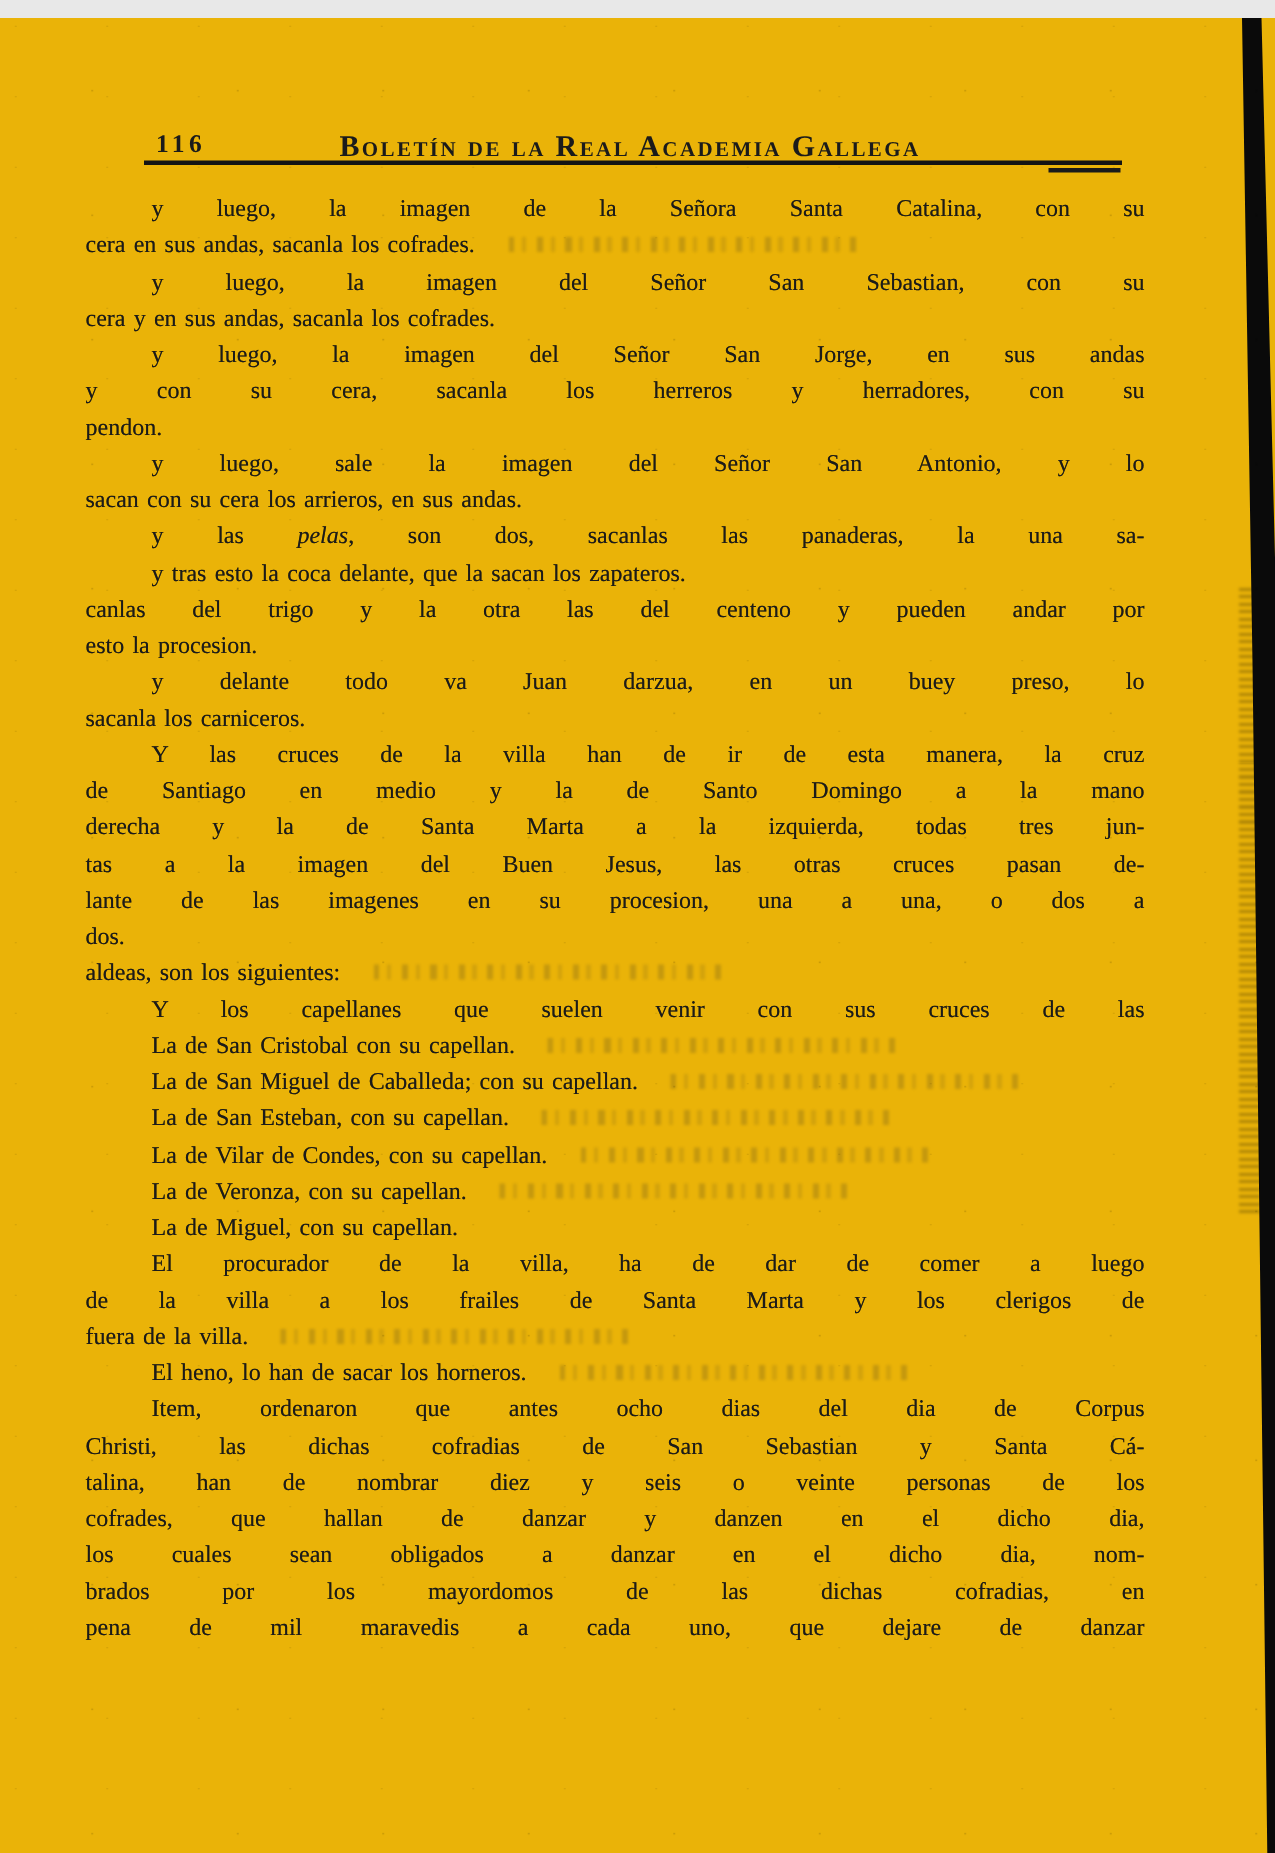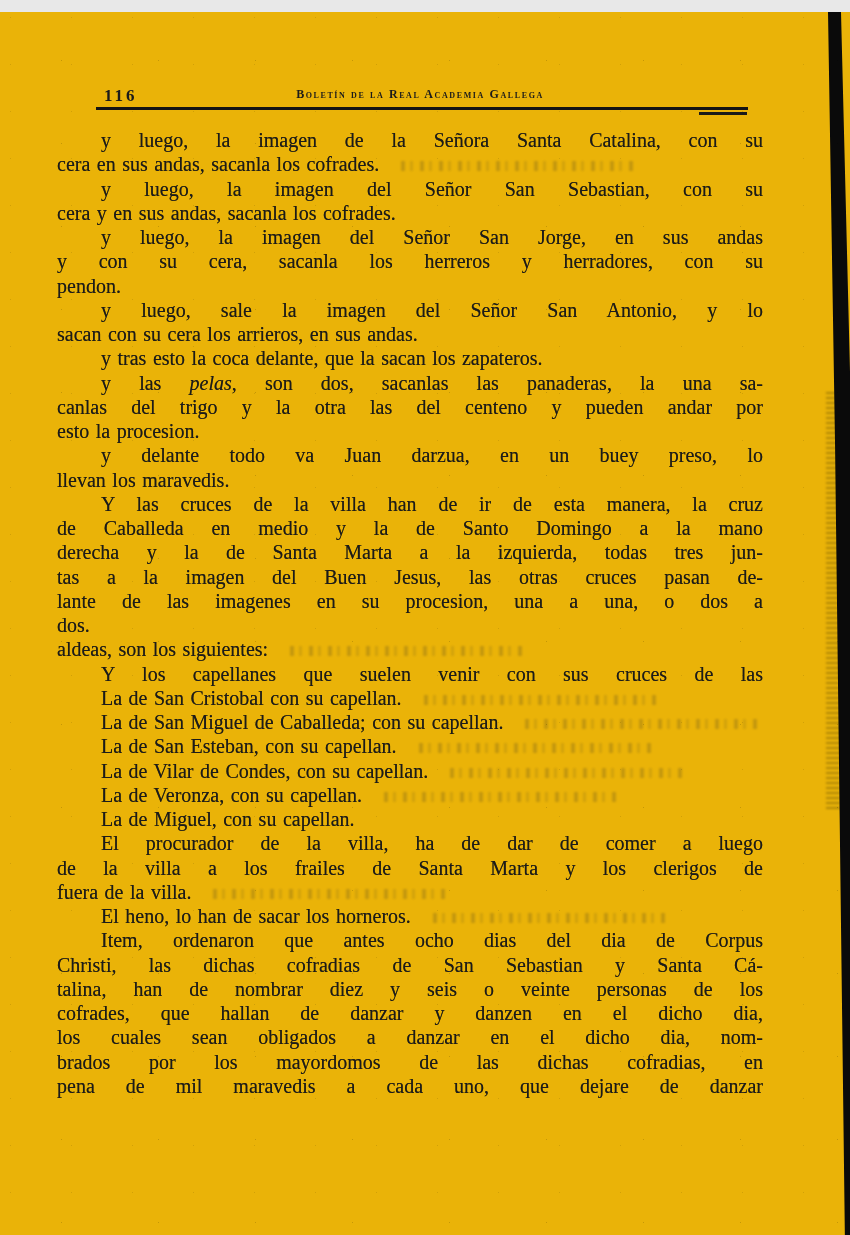--- a/index.html
+++ b/index.html
@@ -24,38 +24,38 @@
   }
   .hdr-num{
     position:absolute;left:104px;top:74px;
     font-size:17px;letter-spacing:3px;font-weight:bold;
   }
   .hdr-title{
     position:absolute;left:150px;top:75px;width:540px;
     text-align:center;
     font-variant:small-caps;
     font-weight:bold;
-    font-size:12px;
+    font-size:20px;
     letter-spacing:1.6px;
     white-space:nowrap;
   }
   .header-rule{
     position:absolute;left:96px;top:95px;width:652px;height:3px;
     background:#141414;
   }
   .rule-artifact{
     position:absolute;left:699px;top:100px;width:48px;height:3px;
     background:#1a1a1a;
   }
   .text-block{
     position:absolute;left:57px;top:116px;width:706px;
   }
   .line{
     line-height:24.25px;
-    font-size:20px;
+    font-size:16px;
     word-spacing:1.5px;
     text-shadow:0 0 .4px rgba(0,0,0,.55);
     white-space:nowrap;
   }
   .line.justify{
     white-space:normal;
     text-align:justify;
     text-align-last:justify;
   }
   .line.indent{text-indent:44px;}
@@ -100,28 +100,28 @@
   <main class="text-block" id="text-block">
       <div class="line indent justify">y luego, la imagen de la Señora Santa Catalina, con su</div>
       <div class="line ghost">cera en sus andas, sacanla los cofrades.</div>
       <div class="line indent justify">y luego, la imagen del Señor San Sebastian, con su</div>
       <div class="line">cera y en sus andas, sacanla los cofrades.</div>
       <div class="line indent justify">y luego, la imagen del Señor San Jorge, en sus andas</div>
       <div class="line justify">y con su cera, sacanla los herreros y herradores, con su</div>
       <div class="line">pendon.</div>
       <div class="line indent justify">y luego, sale la imagen del Señor San Antonio, y lo</div>
       <div class="line">sacan con su cera los arrieros, en sus andas.</div>
+      <div class="line indent justify"><span>y las </span><i>pelas</i><span>, son dos, sacanlas las panaderas, la una sa-</span></div>
       <div class="line indent">y tras esto la coca delante, que la sacan los zapateros.</div>
-      <div class="line indent justify"><span>y las </span><i>pelas</i><span>, son dos, sacanlas las panaderas, la una sa-</span></div>
       <div class="line justify">canlas del trigo y la otra las del centeno y pueden andar por</div>
       <div class="line">esto la procesion.</div>
       <div class="line indent justify">y delante todo va Juan darzua, en un buey preso, lo</div>
-      <div class="line">llevan los maravedis.</div>
+      <div class="line">sacanla los carniceros.</div>
       <div class="line indent justify">Y las cruces de la villa han de ir de esta manera, la cruz</div>
-      <div class="line justify">de Caballeda en medio y la de Santo Domingo a la mano</div>
+      <div class="line justify">de Santiago en medio y la de Santo Domingo a la mano</div>
       <div class="line justify">derecha y la de Santa Marta a la izquierda, todas tres jun-</div>
       <div class="line justify">tas a la imagen del Buen Jesus, las otras cruces pasan de-</div>
       <div class="line justify">lante de las imagenes en su procesion, una a una, o dos a</div>
       <div class="line">dos.</div>
       <div class="line ghost">aldeas, son los siguientes:</div>
       <div class="line indent justify">Y los capellanes que suelen venir con sus cruces de las</div>
       <div class="line indent ghost">La de San Cristobal con su capellan.</div>
       <div class="line indent ghost">La de San Miguel de Caballeda; con su capellan.</div>
       <div class="line indent ghost">La de San Esteban, con su capellan.</div>
       <div class="line indent ghost">La de Vilar de Condes, con su capellan.</div>

